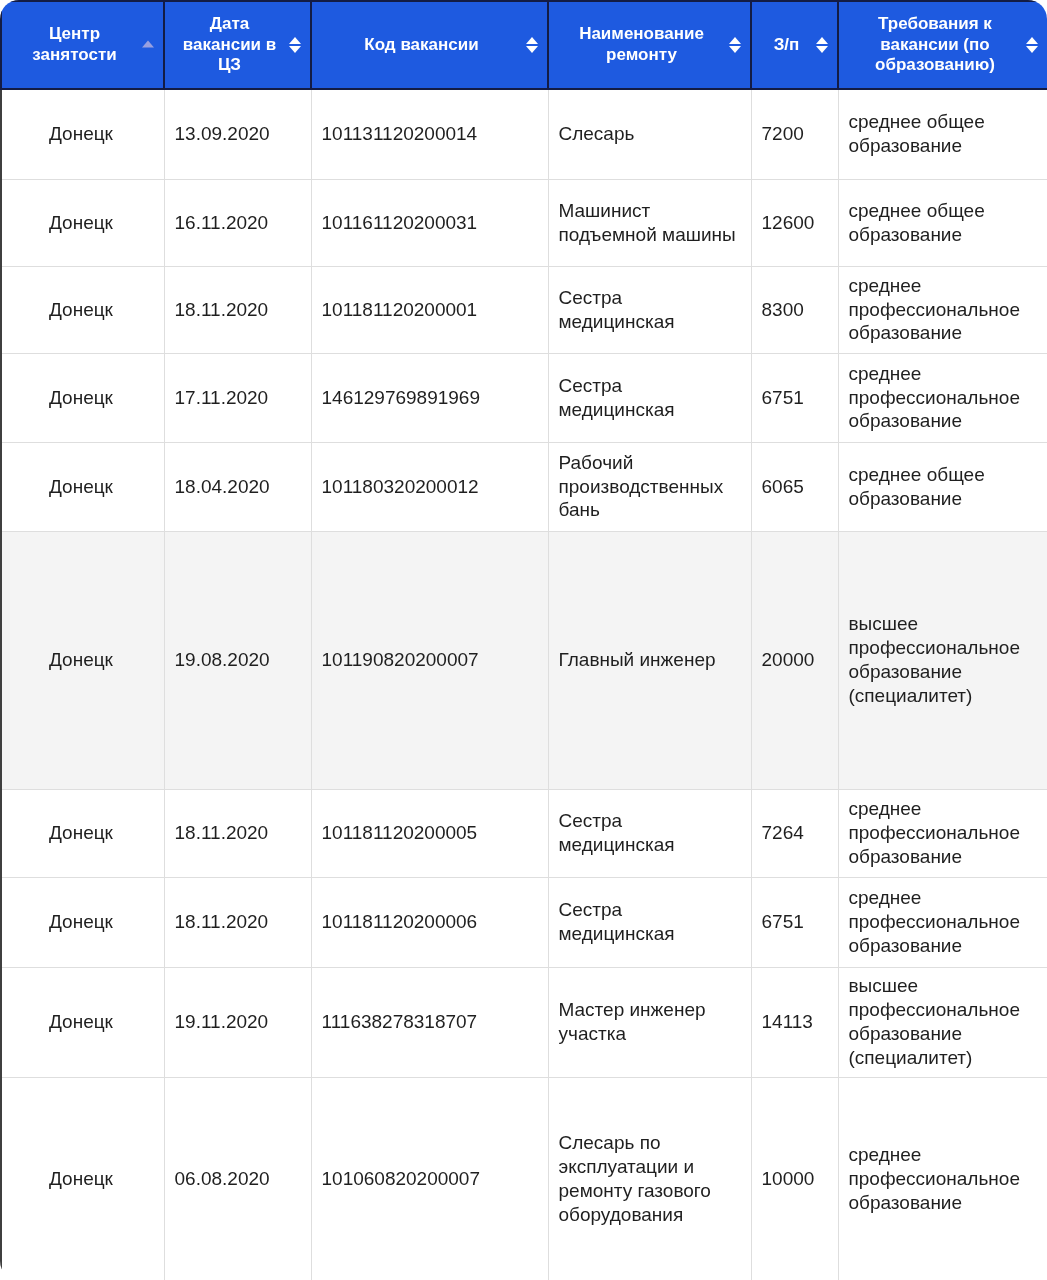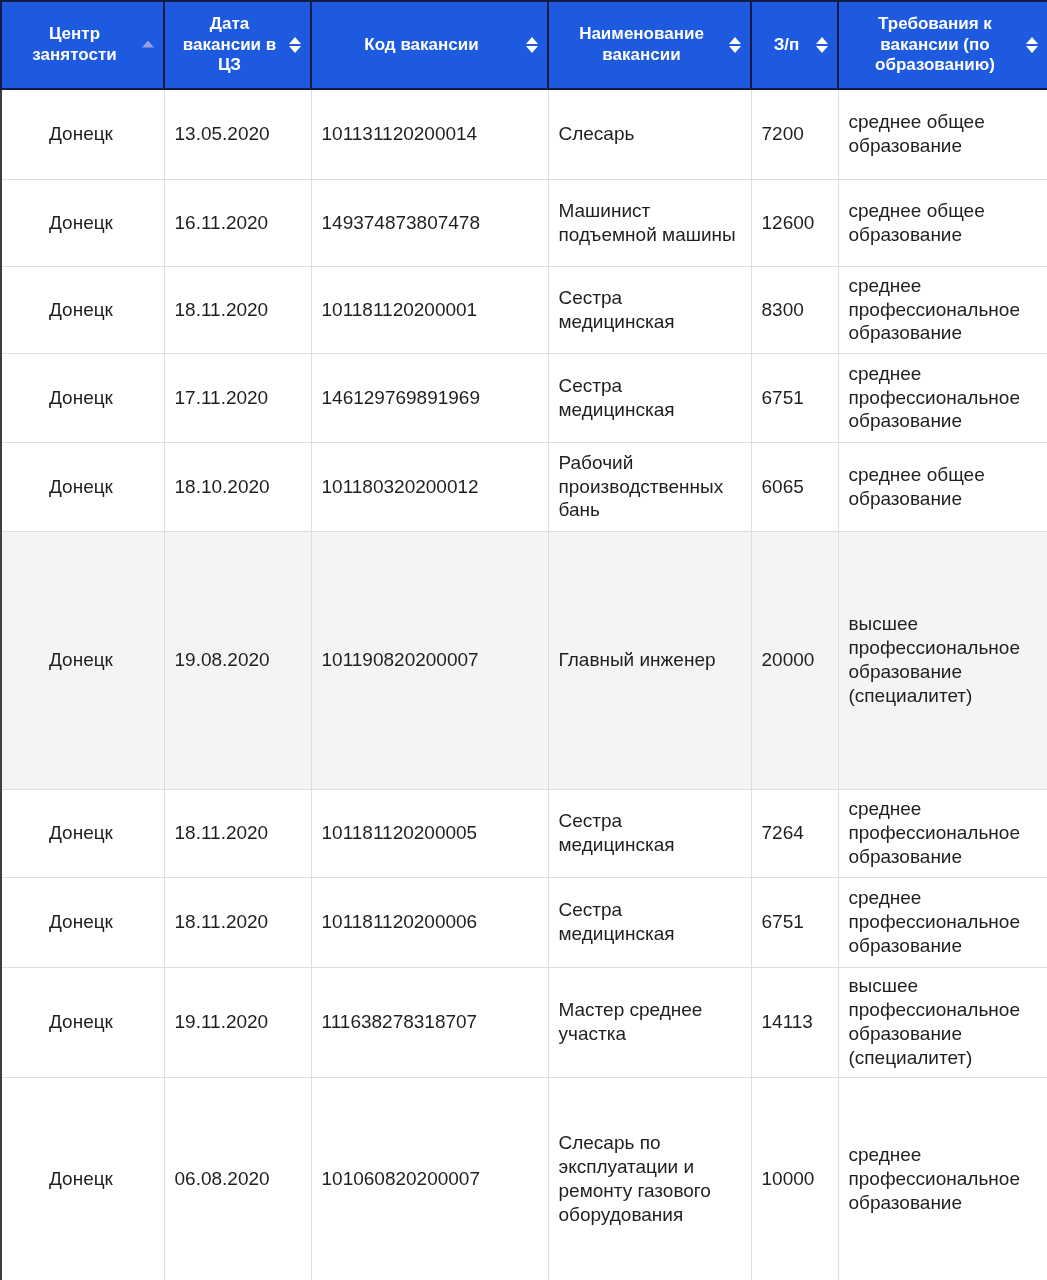--- a/index.html
+++ b/index.html
@@ -2,20 +2,21 @@
 <html lang="ru"><head>
 <meta charset="utf-8">
 <style>
   html, body { margin: 0; padding: 0; background: #ffffff; }
   .page {
     width: 1047px;
     height: 1280px;
     overflow: hidden;
     background: #ffffff;
     font-family: "Liberation Sans", sans-serif;
+    border-radius: 19px;
   }
   table.vacancies {
     width: 1047px;
     border-collapse: collapse;
     table-layout: fixed;
   }
   
   thead tr { height: 88px; }
   th {
     background: #1e5ae0;
@@ -112,21 +113,21 @@
     <div class="th-inner">
       <span class="th-label">Код вакансии</span>
       <span class="sort">
         <i class="tri up"></i>
                 <i class="tri down"></i>
       </span>
     </div>
   </th>
           <th>
     <div class="th-inner">
-      <span class="th-label">Наименование вакансии</span>
+      <span class="th-label">Наименование ремонту</span>
       <span class="sort">
         <i class="tri up"></i>
                 <i class="tri down"></i>
       </span>
     </div>
   </th>
           <th>
     <div class="th-inner">
       <span class="th-label">З/п</span>
       <span class="sort">
@@ -142,30 +143,30 @@
         <i class="tri up"></i>
                 <i class="tri down"></i>
       </span>
     </div>
   </th>
         </tr>
     </thead>
     <tbody>
         <tr>
     <td>Донецк</td>
-    <td>13.05.2020</td>
+    <td>13.09.2020</td>
     <td>101131120200014</td>
     <td>Слесарь</td>
     <td>7200</td>
     <td>среднее общее образование</td>
   </tr>
         <tr>
     <td>Донецк</td>
     <td>16.11.2020</td>
-    <td>149374873807478</td>
+    <td>101161120200031</td>
     <td>Машинист подъемной машины</td>
     <td>12600</td>
     <td>среднее общее образование</td>
   </tr>
         <tr>
     <td>Донецк</td>
     <td>18.11.2020</td>
     <td>101181120200001</td>
     <td>Сестра медицинская</td>
     <td>8300</td>
@@ -174,21 +175,21 @@
         <tr>
     <td>Донецк</td>
     <td>17.11.2020</td>
     <td>146129769891969</td>
     <td>Сестра медицинская</td>
     <td>6751</td>
     <td>среднее профессиональное образование</td>
   </tr>
         <tr>
     <td>Донецк</td>
-    <td>18.10.2020</td>
+    <td>18.04.2020</td>
     <td>101180320200012</td>
     <td>Рабочий производственных бань</td>
     <td>6065</td>
     <td>среднее общее образование</td>
   </tr>
         <tr class="highlighted">
     <td>Донецк</td>
     <td>19.08.2020</td>
     <td>101190820200007</td>
     <td>Главный инженер</td>
@@ -208,21 +209,21 @@
     <td>18.11.2020</td>
     <td>101181120200006</td>
     <td>Сестра медицинская</td>
     <td>6751</td>
     <td>среднее профессиональное образование</td>
   </tr>
         <tr>
     <td>Донецк</td>
     <td>19.11.2020</td>
     <td>111638278318707</td>
-    <td>Мастер среднее участка</td>
+    <td>Мастер инженер участка</td>
     <td>14113</td>
     <td>высшее профессиональное образование (специалитет)</td>
   </tr>
         <tr>
     <td>Донецк</td>
     <td>06.08.2020</td>
     <td>101060820200007</td>
     <td>Слесарь по эксплуатации и ремонту газового оборудования</td>
     <td>10000</td>
     <td>среднее профессиональное образование</td>

